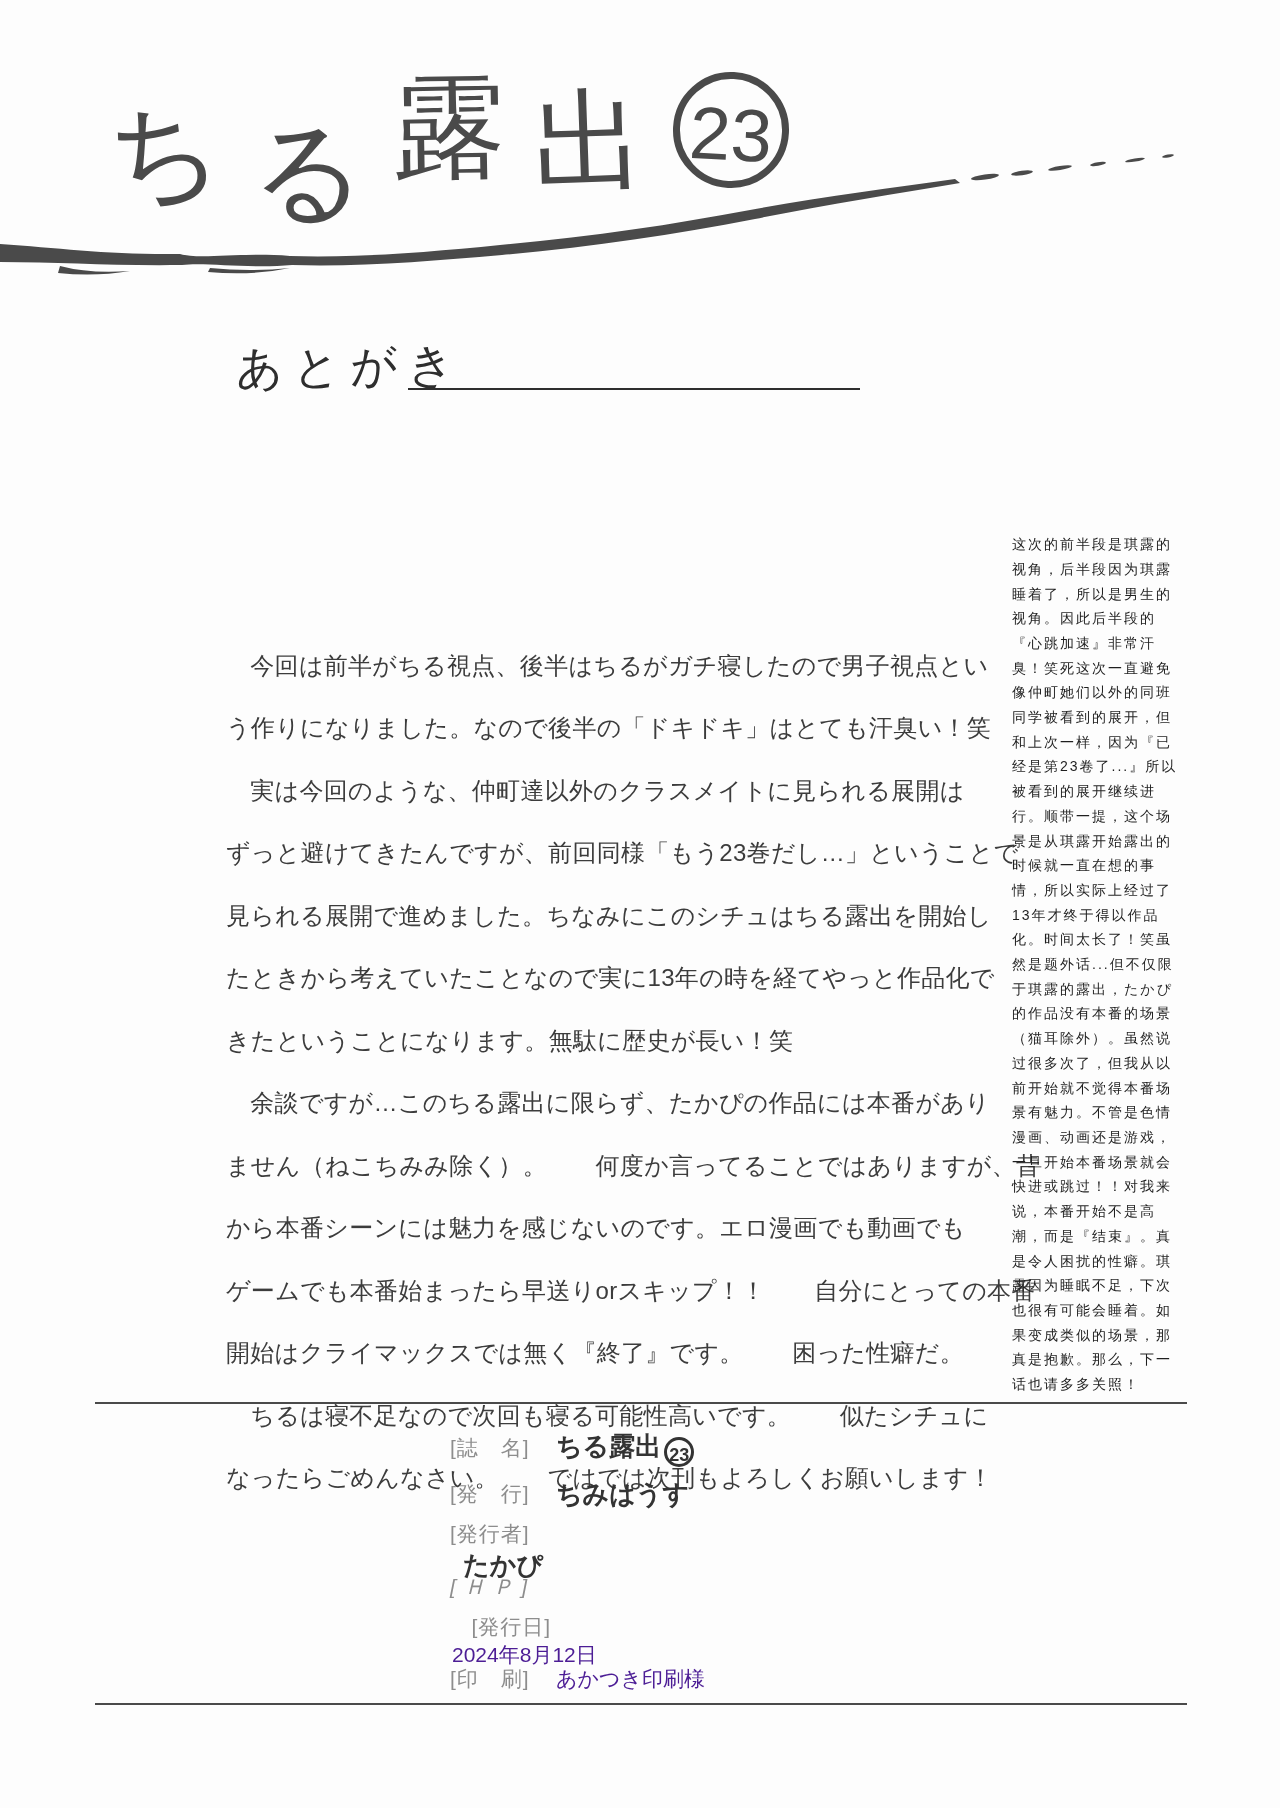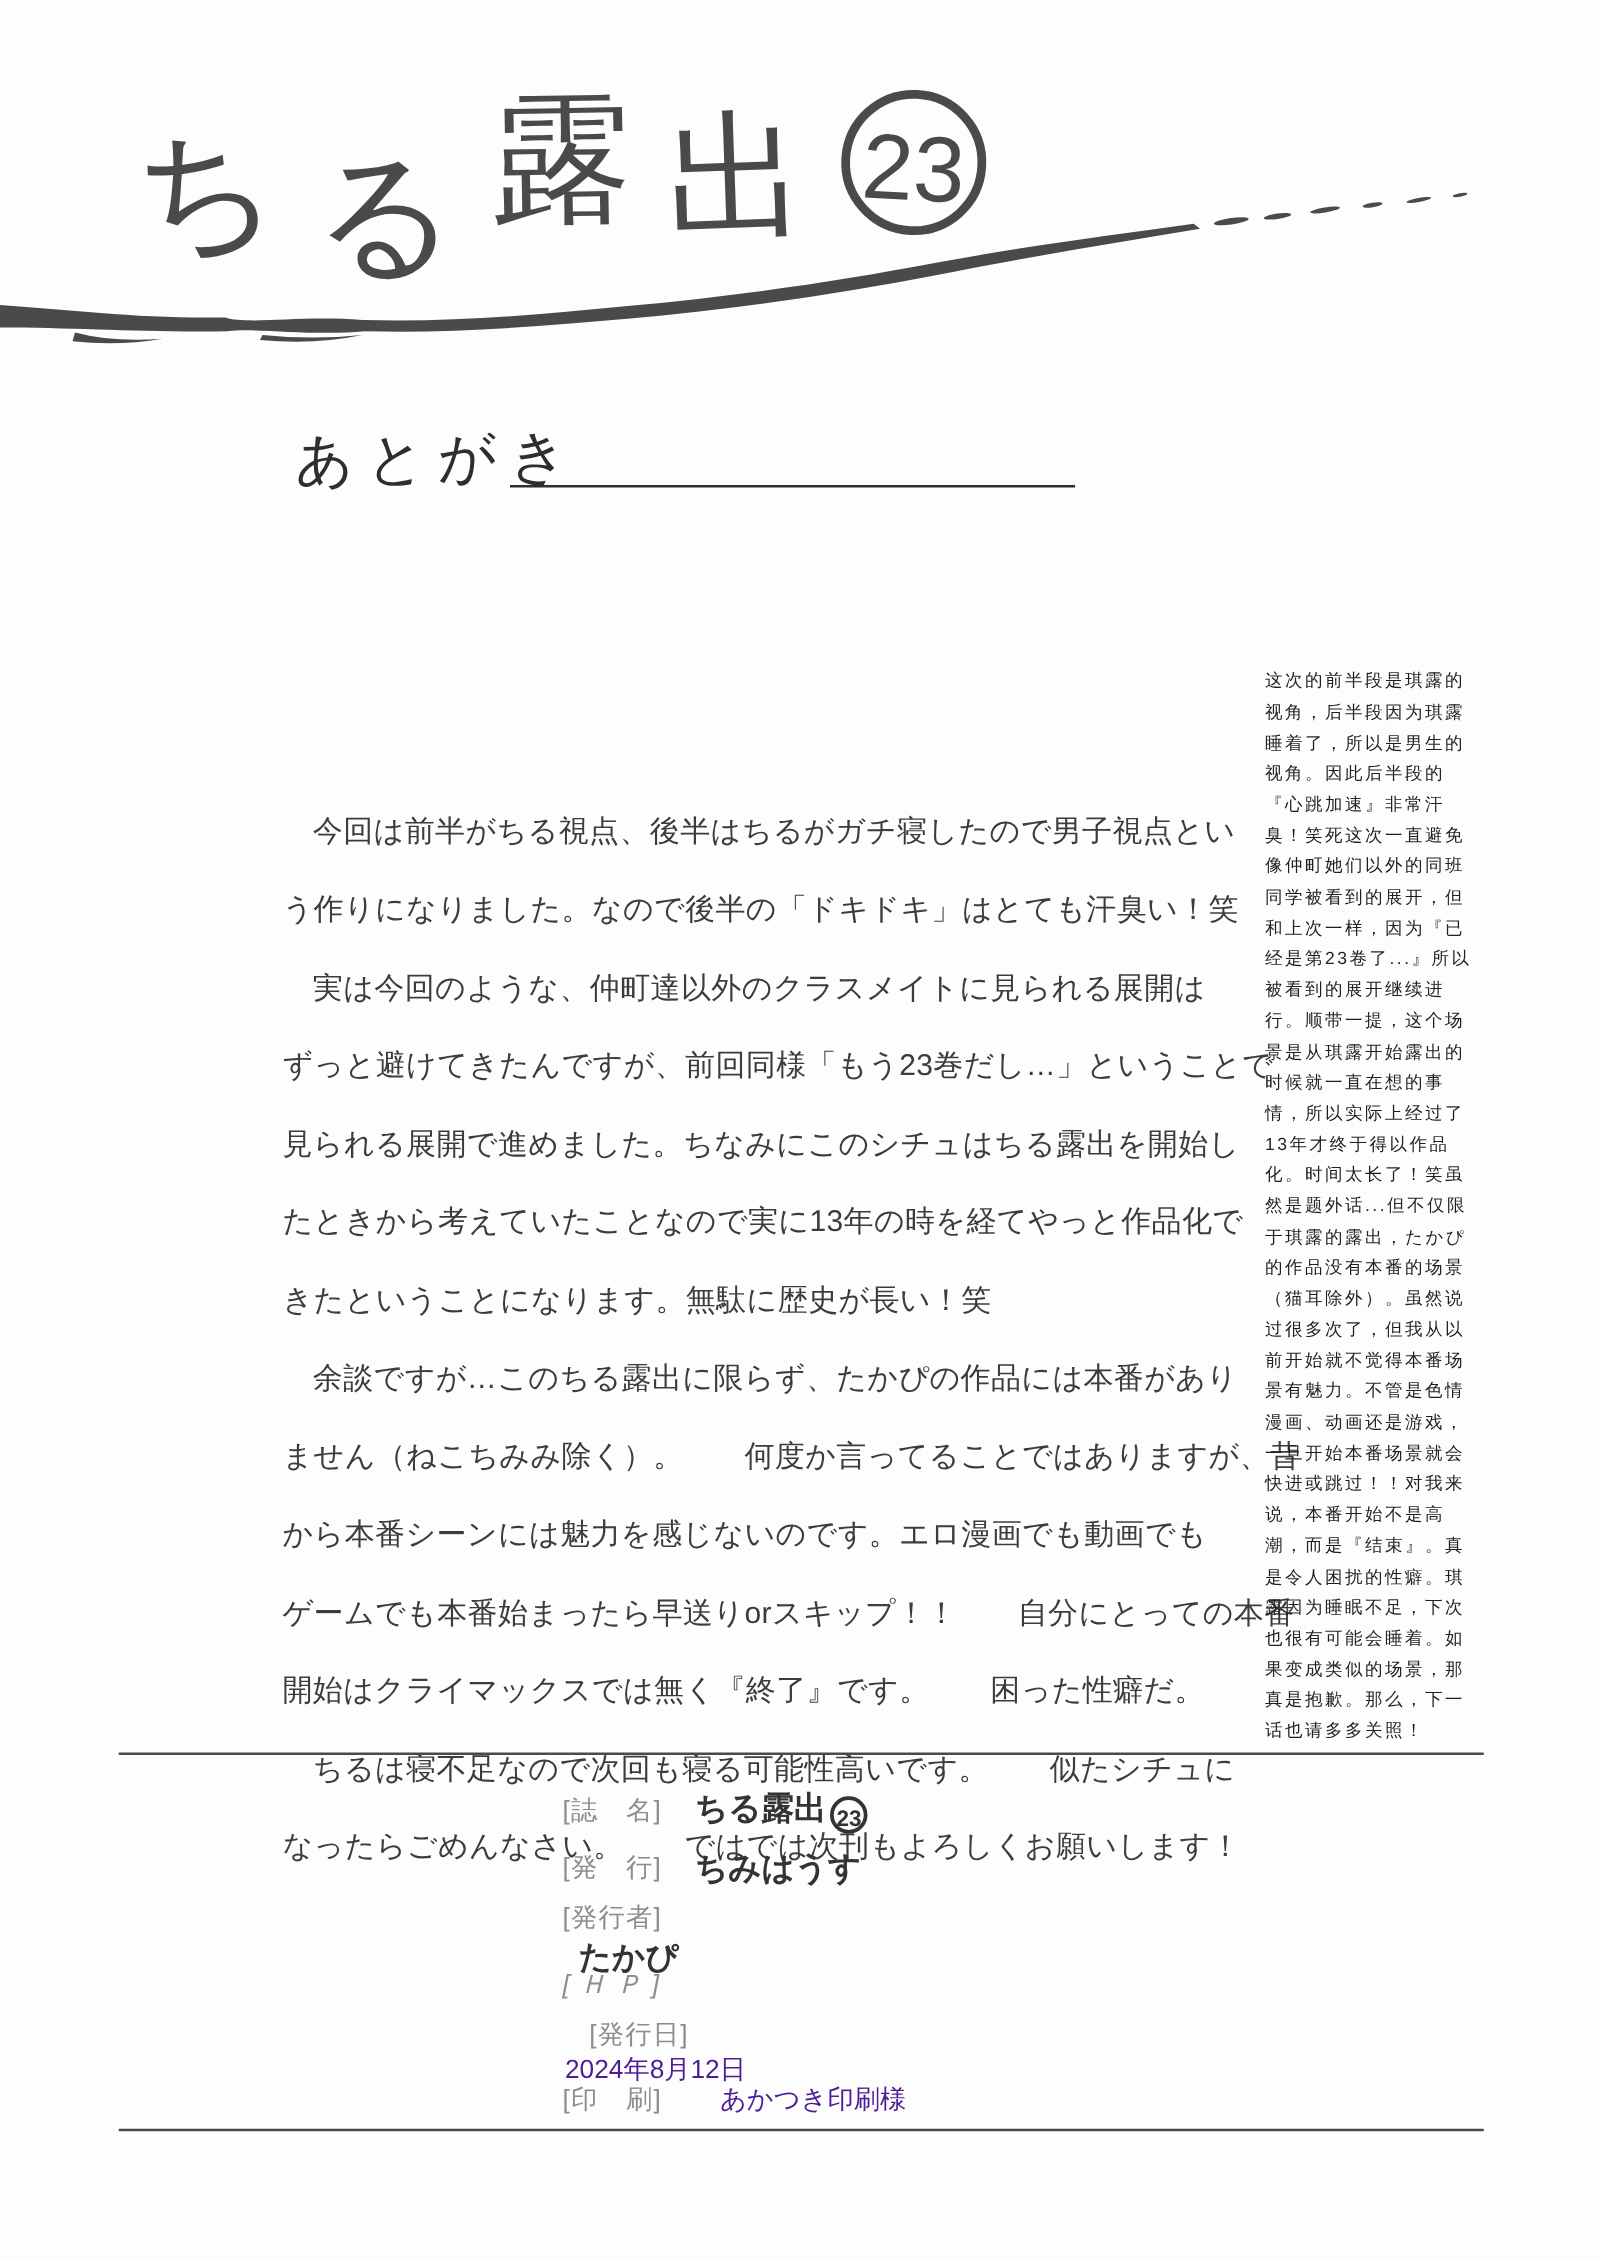--- a/index.html
+++ b/index.html
@@ -83,21 +83,21 @@
   .val-reg{font-size:21px;color:#4c1d95;}
   .circle-sm{
     display:inline-block;
     width:30px;height:30px;
     border:3px solid #333;border-radius:50%;
     font-size:18px;font-weight:bold;line-height:30px;
     text-align:center;vertical-align:-6px;margin-left:3px;
     box-sizing:border-box;
   }
   .r0{top:1428px;}.r1{top:1474px;}.r2{top:1520px;flex-direction:column;}
-  .r3{top:1567px;font-style:italic;}.r4{top:1613px;flex-direction:column;}.r5{top:1659px;gap:20px;}
+  .r3{top:1567px;font-style:italic;}.r4{top:1613px;flex-direction:column;}.r5{top:1659px;}
 </style>
 </head>
 <body>
 
 <div class="page">
 
   <div class="title">
     <span class="tch t0">ち</span><span class="tch t1">る</span><span class="tch t2">露</span><span class="tch t3">出</span><span class="circle-big">23</span>
   </div>
 

